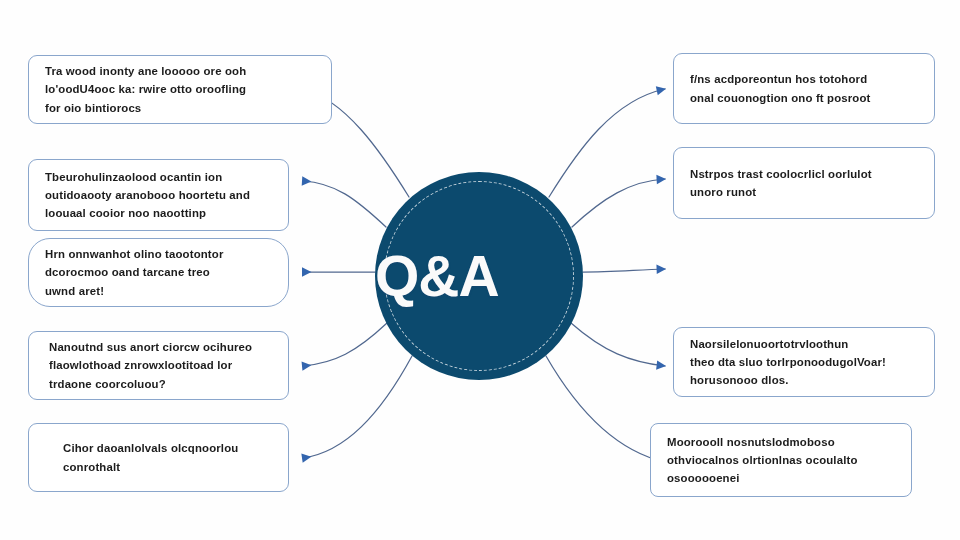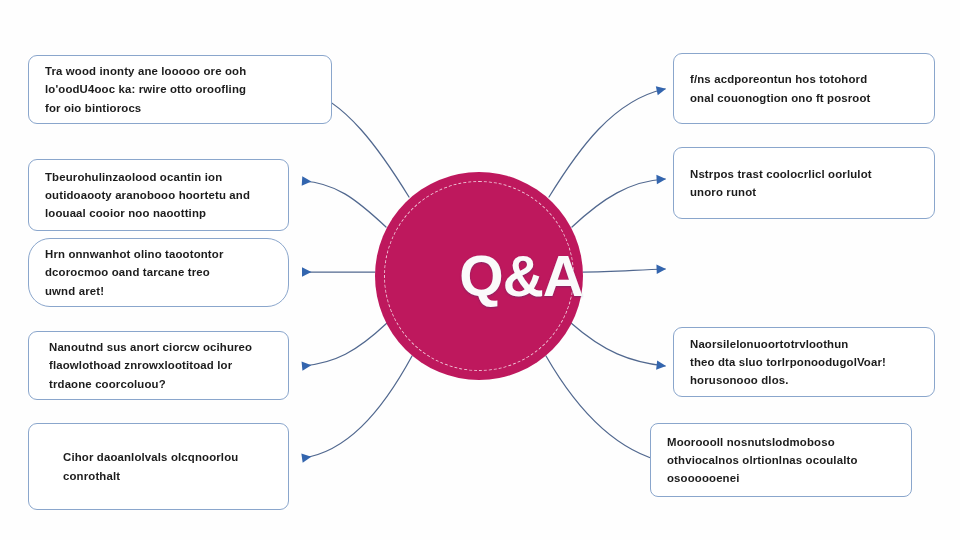--- a/index.html
+++ b/index.html
@@ -39,24 +39,24 @@
     line-height: 1.58;
     color: #1c1c1c;
     font-weight: 600;
     letter-spacing: 0.15px;
     filter: blur(0.35px);
     white-space: pre-line;
   }
   .hub {
     position: absolute;
     border-radius: 50%;
-    background: #be185d;
+    background: #0c4a6e;
     display: flex;
     align-items: center;
-    justify-content: flex-end;
+    justify-content: flex-start;
   }
   .hub-ring {
     position: absolute;
     left: 9px;
     top: 9px;
     right: 9px;
     bottom: 9px;
     border-radius: 50%;
     border: 1.6px dashed rgba(255,255,255,0.75);
   }
@@ -114,21 +114,21 @@
   <div class="node-box" style="left:28px; top:238px; width:261px; height:69px;border-radius:22px;">
     <span class="node-text">Hrn onnwanhot olino taootontor
 dcorocmoo oand tarcane treo
 uwnd aret!</span>
   </div>
   <div class="node-box" style="left:28px; top:331px; width:261px; height:69px;padding-left:20px;">
     <span class="node-text">Nanoutnd sus anort ciorcw ocihureo
 flaowlothoad znrowxlootitoad lor
 trdaone coorcoluou?</span>
   </div>
-  <div class="node-box" style="left:28px; top:423px; width:261px; height:87px;padding-left:34px;">
+  <div class="node-box" style="left:28px; top:423px; width:261px; height:69px;padding-left:34px;">
     <span class="node-text">Cihor daoanlolvals olcqnoorlou
 conrothalt</span>
   </div>
 
   <div class="node-box" style="left:673px; top:53px; width:262px; height:71px;">
     <span class="node-text">f/ns acdporeontun hos totohord
 onal couonogtion ono ft posroot</span>
   </div>
   <div class="node-box" style="left:673px; top:147px; width:262px; height:72px;">
     <span class="node-text">Nstrpos trast coolocrlicl oorlulot

